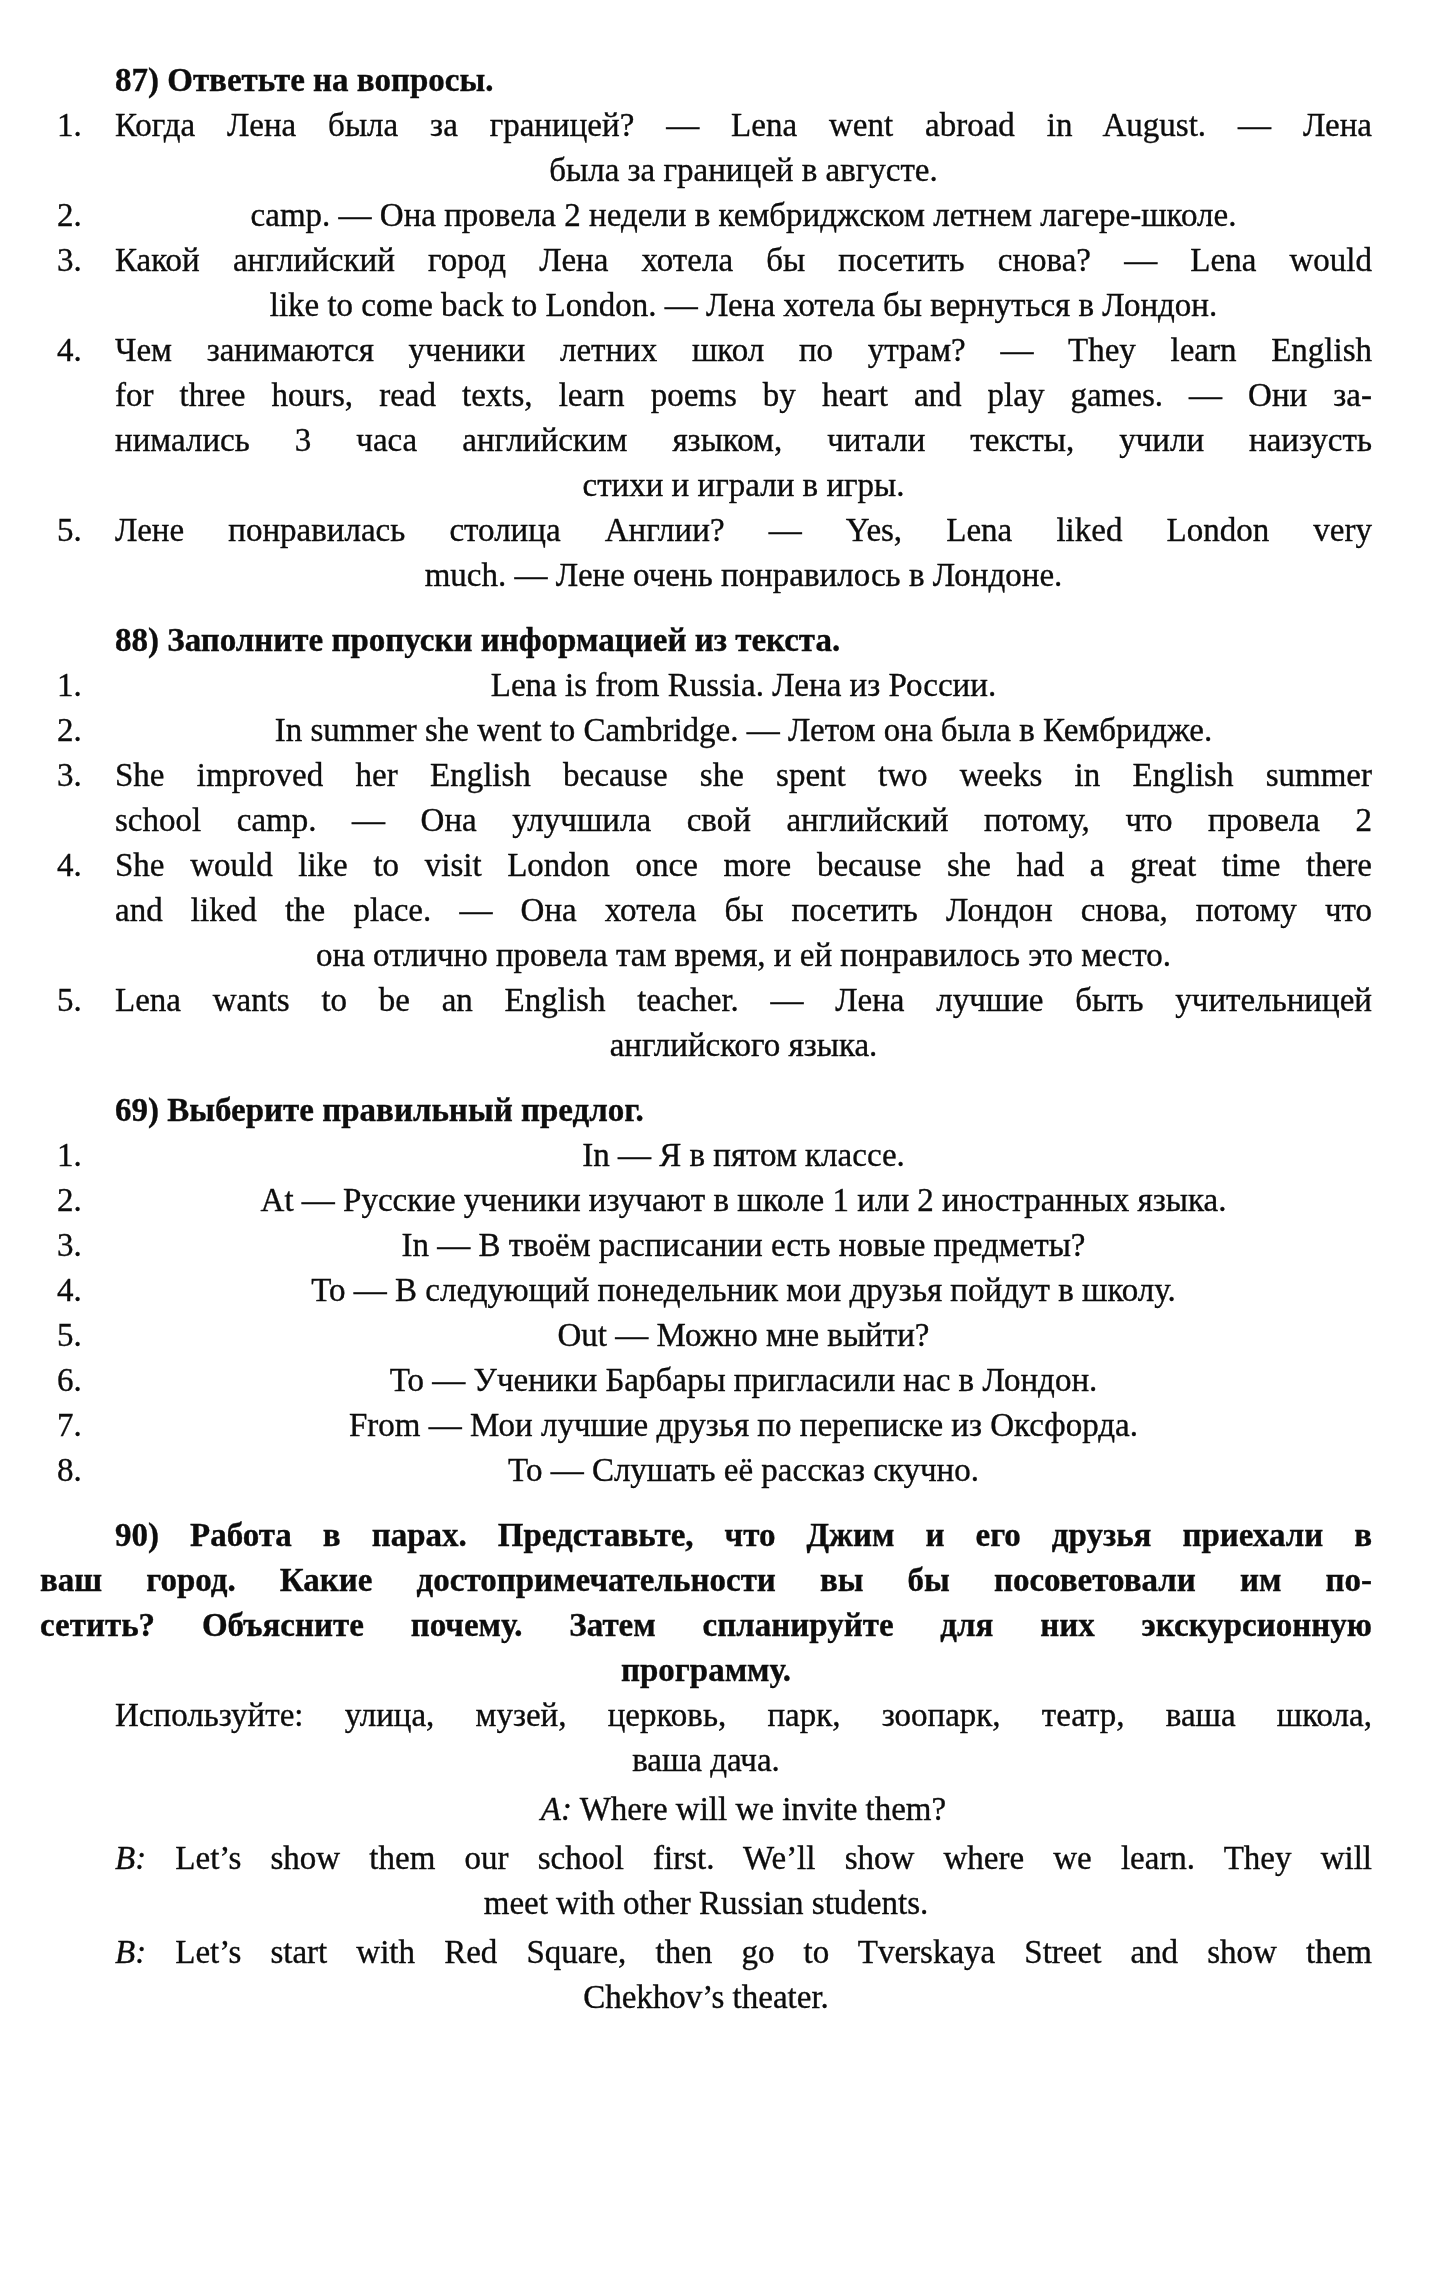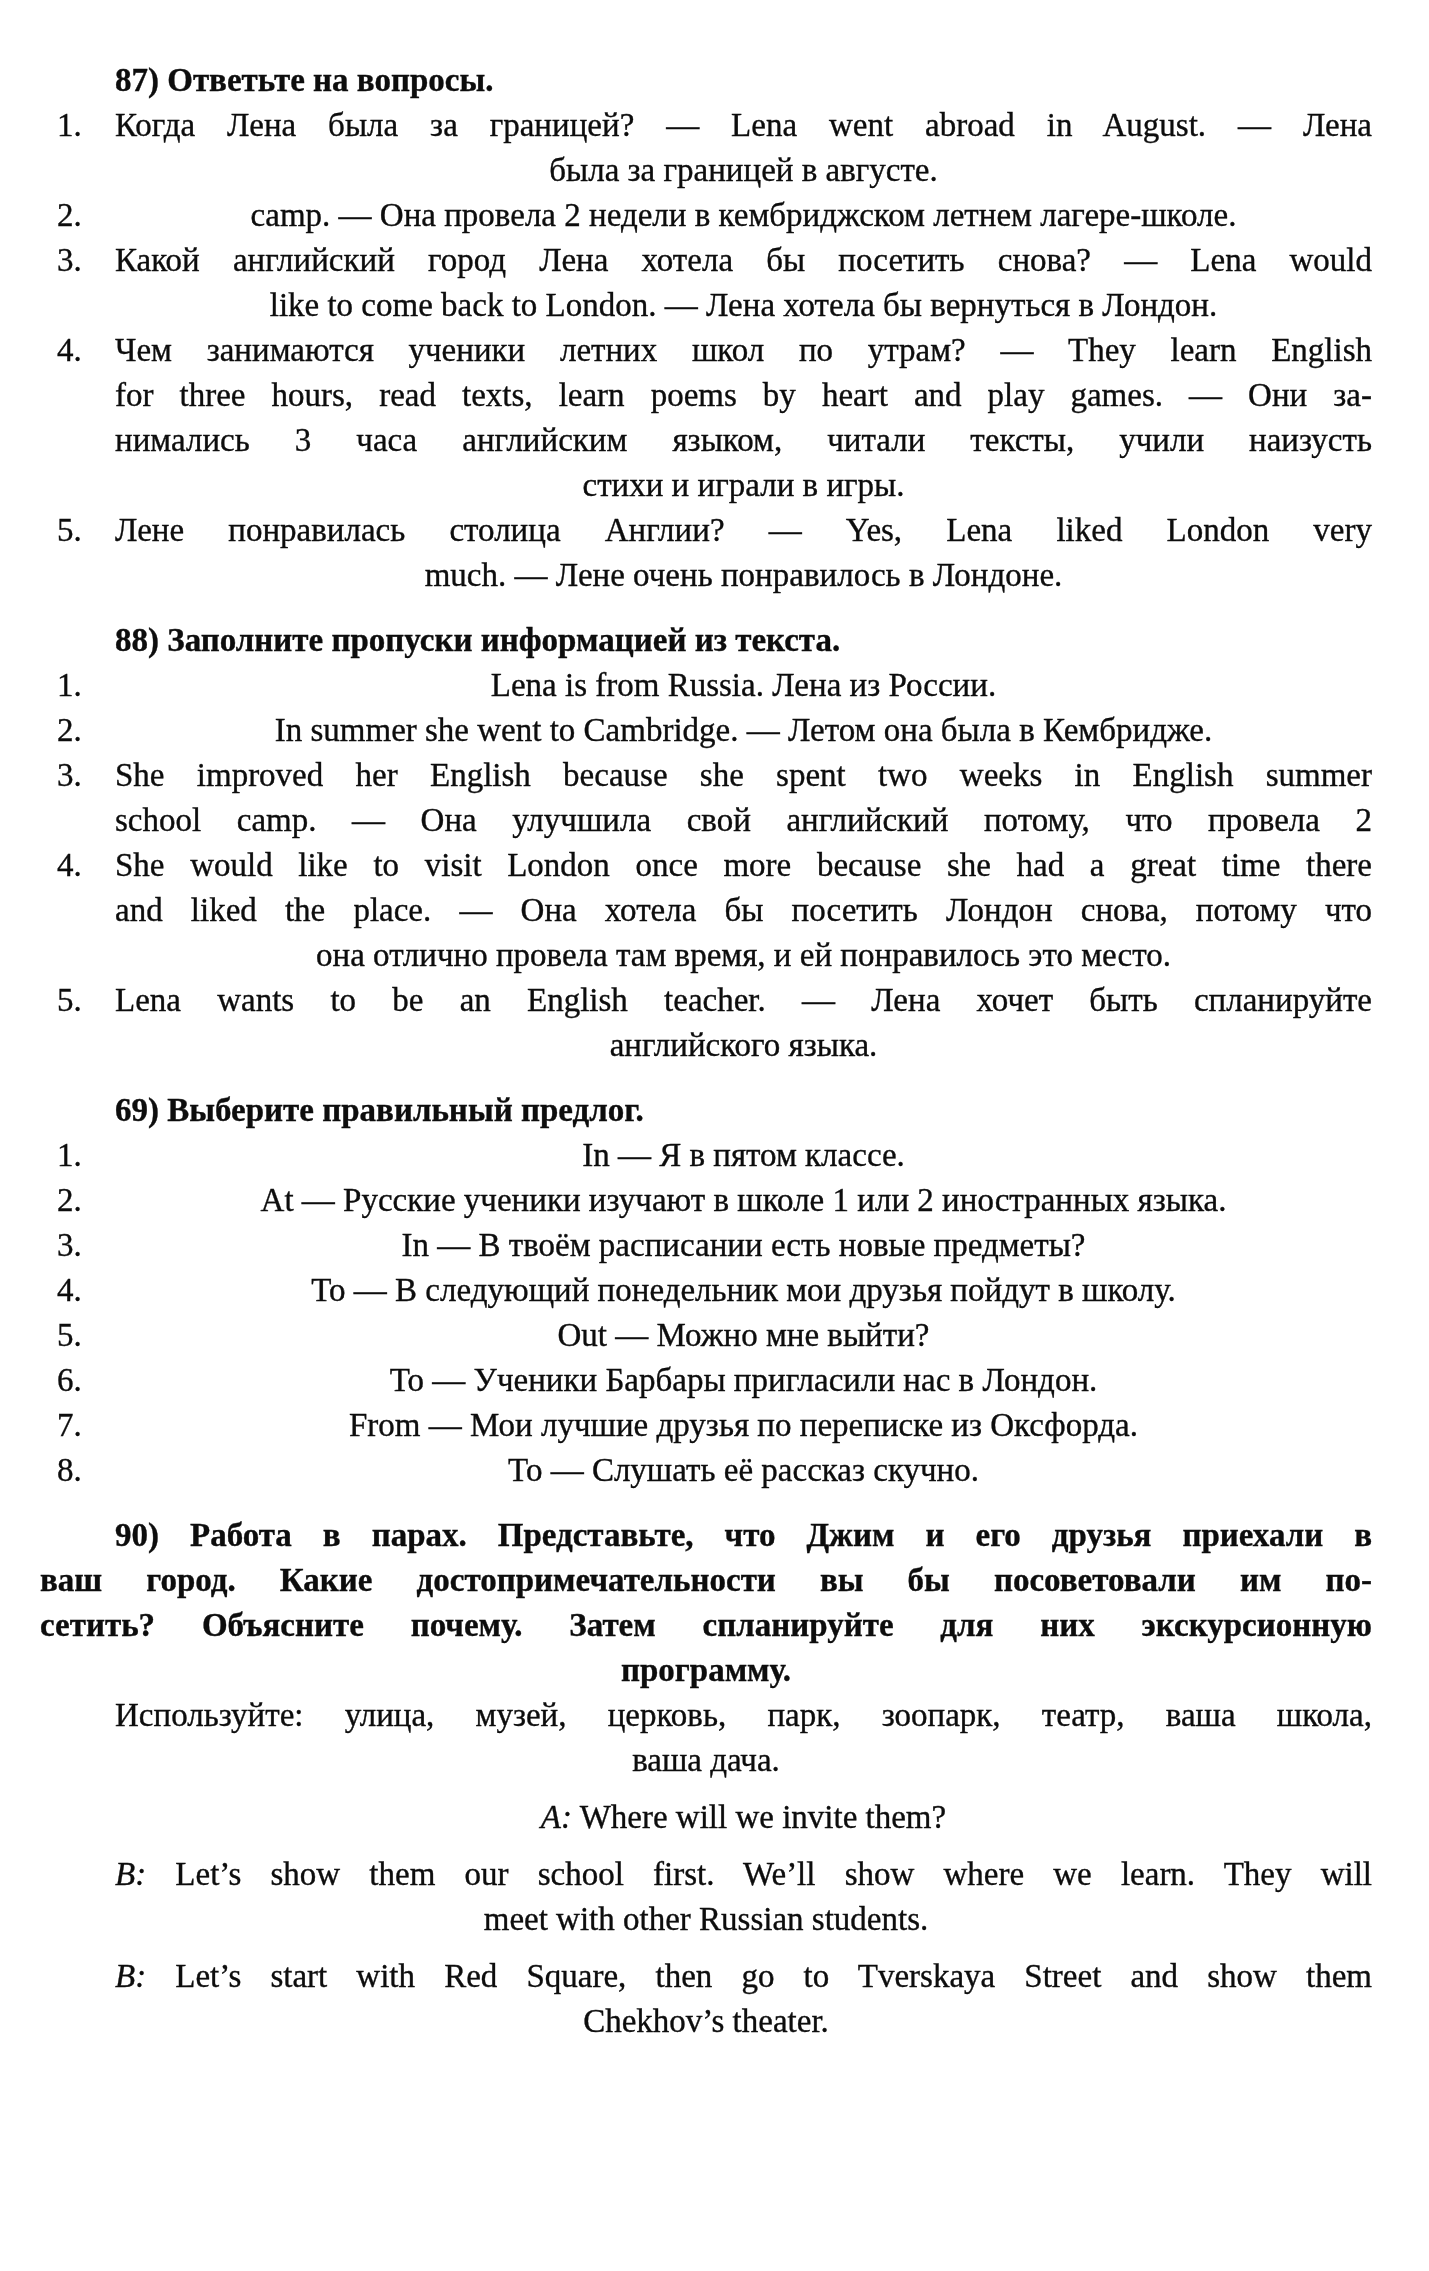--- a/index.html
+++ b/index.html
@@ -43,21 +43,21 @@
     min-width: 0;
   }
   .line { text-align: center; }
   .jl {
     text-align: justify;
     text-align-last: justify;
   }
   .indent { text-indent: 75px; }
   #sec89 { margin-top: 16px; }
   #sec90 { margin-top: 20px; }
-  .dpara { margin-top: 12px; }
+  .dpara { margin-top: 4px; }
   i { font-style: italic; }
 </style>
 </head>
 <body>
 
 <div class="page">
 
   <div id="sec87">
     <div class="heading">87) Ответьте на вопросы.</div>
 
@@ -133,21 +133,21 @@
       <div class="lines">
         <div class="line jl">She would like to visit London once more because she had a great time there</div>
         <div class="line jl">and liked the place. — Она хотела бы посетить Лондон снова, потому что</div>
         <div class="line">она отлично провела там время, и ей понравилось это место.</div>
       </div>
     </div>
 
     <div class="item">
       <div class="num">5.</div>
       <div class="lines">
-        <div class="line jl">Lena wants to be an English teacher. — Лена хочет быть спланируйте</div>
+        <div class="line jl">Lena wants to be an English teacher. — Лена лучшие быть учительницей</div>
         <div class="line">английского языка.</div>
       </div>
     </div>
   </div>
 
   <div id="sec89">
     <div class="heading">69) Выберите правильный предлог.</div>
 
     <div class="item">
       <div class="num">1.</div>

